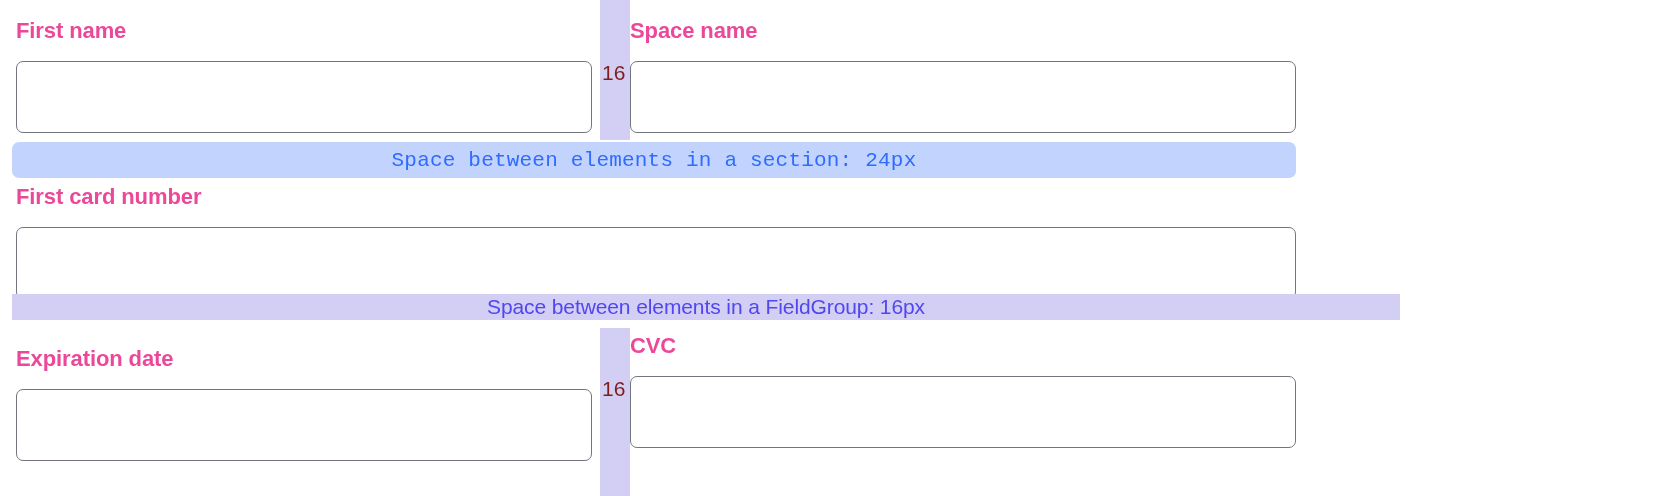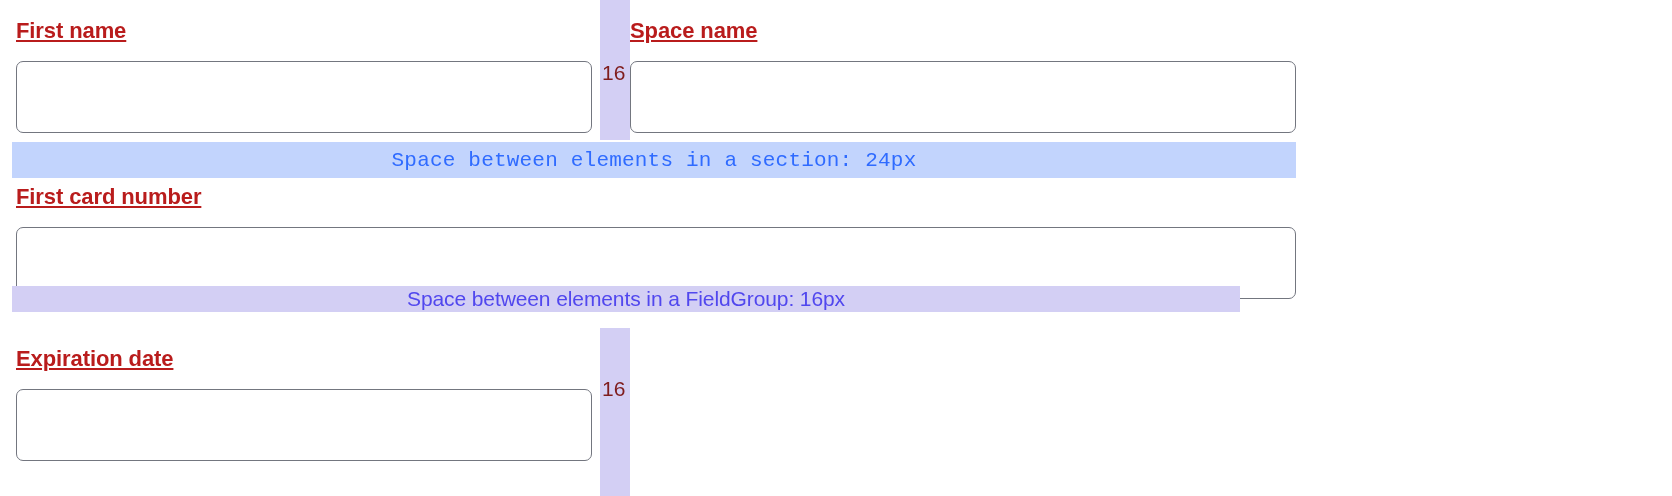--- a/index.html
+++ b/index.html
@@ -32,25 +32,24 @@
   }
 
   
   .field {
     position: absolute;
   }
   .field-label {
     display: block;
     font-size: 22px;
     font-weight: bold;
-    color: #b91c1c;
+    color: #ec4899;
     letter-spacing: -0.1px;
     line-height: 26px;
     white-space: nowrap;
-    text-decoration: underline;
   }
   .field-input {
     display: block;
     box-sizing: border-box;
     background: #ffffff;
     border: 1.6px solid #73767f;
     border-radius: 7px;
     height: 72px;
     width: 100%;
     font-size: 20px;
@@ -82,20 +81,21 @@
     justify-content: center;
     box-sizing: border-box;
     white-space: nowrap;
   }
   .band-section {
     background: #c2d4fd;
     color: #2f6bff;
     font-family: "Liberation Mono", monospace;
     font-size: 21px;
     letter-spacing: 0.2px;
+    border-radius: 7px;
   }
   .band-fieldgroup {
     background: #d3cff4;
     color: #5147ee;
     font-family: "Liberation Sans", sans-serif;
     font-size: 21px;
     letter-spacing: -0.1px;
   }
 </style>
 </head>
@@ -119,27 +119,31 @@
 
     <div class="band band-section" style="left:12px; top:142px; width:1284px; height:36px;">
       <span>Space between elements in a section: 24px</span>
     </div>
 
     <div class="field" style="left:16px; top:184px; width:1280px;">
       <span class="field-label">First card number</span>
       <input class="field-input" type="text" value="" style="margin-top: 17px;" placeholder="">
     </div>
 
-    <div class="band band-fieldgroup" style="left:12px; top:286px; width:1228px; height:26px;">
+    <div class="band band-fieldgroup" style="left:12px; top:294px; width:1388px; height:26px;">
       <span>Space between elements in a FieldGroup: 16px</span>
     </div>
 
     <div class="field" style="left:16px; top:346px; width:576px;">
       <span class="field-label">Expiration date</span>
       <input class="field-input" type="text" value="" style="margin-top: 17px;" placeholder="">
     </div>
 
     <div class="gap-col" style="left:600px; top:328px; width:30px; height:168px;"></div>
     <span class="gap-col-label" style="left:602px; top:378px;">16</span>
 
+    <div class="field" style="left:630px; top:333px; width:666px;">
+      <span class="field-label">CVC</span>
+      <input class="field-input" type="text" value="" style="margin-top: 17px;" placeholder="">
+    </div>
 
   </div>
 </div>
 
 </body></html>

